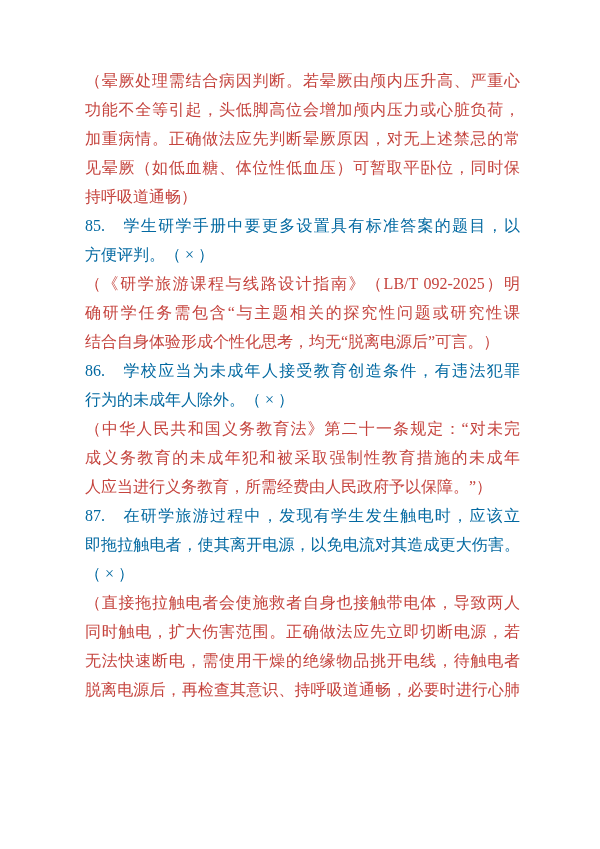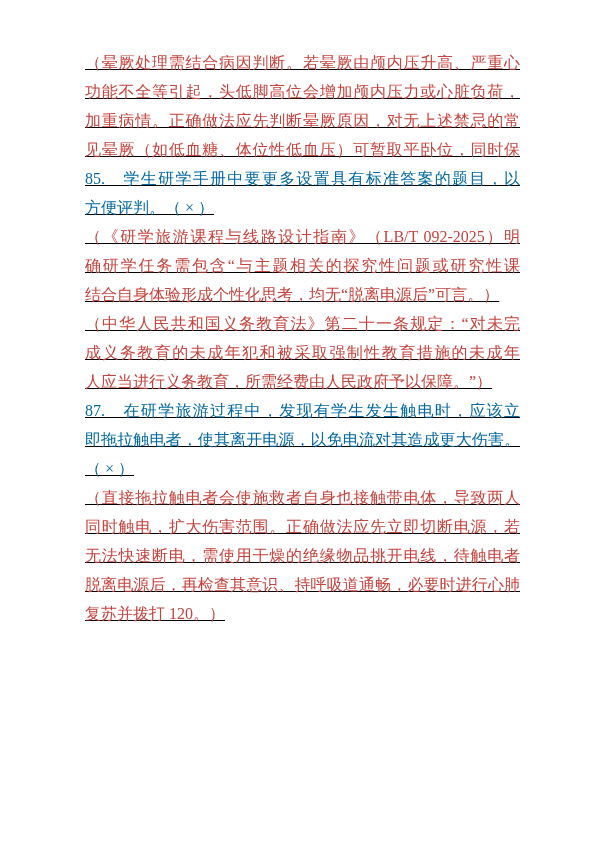--- a/index.html
+++ b/index.html
@@ -11,23 +11,22 @@
     position: relative;
     width: 600px;
     height: 849px;
     background: #ffffff;
     overflow: hidden;
     font-family: "Liberation Serif", serif;
   }
   .text-block {
     position: absolute;
     left: 85px;
-    top: 48px;
+    top: 66px;
     width: 435px;
-    text-decoration: underline;
   }
   .line {
     font-size: 16px;
     line-height: 29px;
     height: 29px;
     white-space: nowrap;
     text-align: justify;
     text-align-last: justify;
     letter-spacing: 0;
   }
@@ -47,48 +46,52 @@
 <body>
 
 <div class="page">
   <div class="text-block">
 
     <section class="explanation">
       <div class="line">（晕厥处理需结合病因判断。若晕厥由颅内压升高、严重心</div>
       <div class="line">功能不全等引起，头低脚高位会增加颅内压力或心脏负荷，</div>
       <div class="line">加重病情。正确做法应先判断晕厥原因，对无上述禁忌的常</div>
       <div class="line">见晕厥（如低血糖、体位性低血压）可暂取平卧位，同时保</div>
+      <div class="line last">持呼吸道通畅）</div>
     </section>
 
     <section class="question">
       <div class="line">85.　学生研学手册中要更多设置具有标准答案的题目，以</div>
       <div class="line last">方便评判。（ × ）</div>
     </section>
 
     <section class="explanation">
       <div class="line">（《研学旅游课程与线路设计指南》（LB/T 092-2025）明</div>
       <div class="line">确研学任务需包含“与主题相关的探究性问题或研究性课</div>
       <div class="line last">结合自身体验形成个性化思考，均无“脱离电源后”可言。）</div>
     </section>
 
+    <section class="question">
+      <div class="line">86.　学校应当为未成年人接受教育创造条件，有违法犯罪</div>
+      <div class="line last">行为的未成年人除外。（ × ）</div>
+    </section>
 
     <section class="explanation">
       <div class="line">（中华人民共和国义务教育法》第二十一条规定：“对未完</div>
       <div class="line">成义务教育的未成年犯和被采取强制性教育措施的未成年</div>
       <div class="line last">人应当进行义务教育，所需经费由人民政府予以保障。”）</div>
     </section>
 
     <section class="question">
       <div class="line">87.　在研学旅游过程中，发现有学生发生触电时，应该立</div>
       <div class="line">即拖拉触电者，使其离开电源，以免电流对其造成更大伤害。</div>
       <div class="line last">（ × ）</div>
     </section>
 
     <section class="explanation">
       <div class="line">（直接拖拉触电者会使施救者自身也接触带电体，导致两人</div>
       <div class="line">同时触电，扩大伤害范围。正确做法应先立即切断电源，若</div>
       <div class="line">无法快速断电，需使用干燥的绝缘物品挑开电线，待触电者</div>
       <div class="line">脱离电源后，再检查其意识、持呼吸道通畅，必要时进行心肺</div>
-      <div class="line last">复苏并拨打 120。）</div>
     </section>
 
   </div>
 </div>
 
 </body></html>

